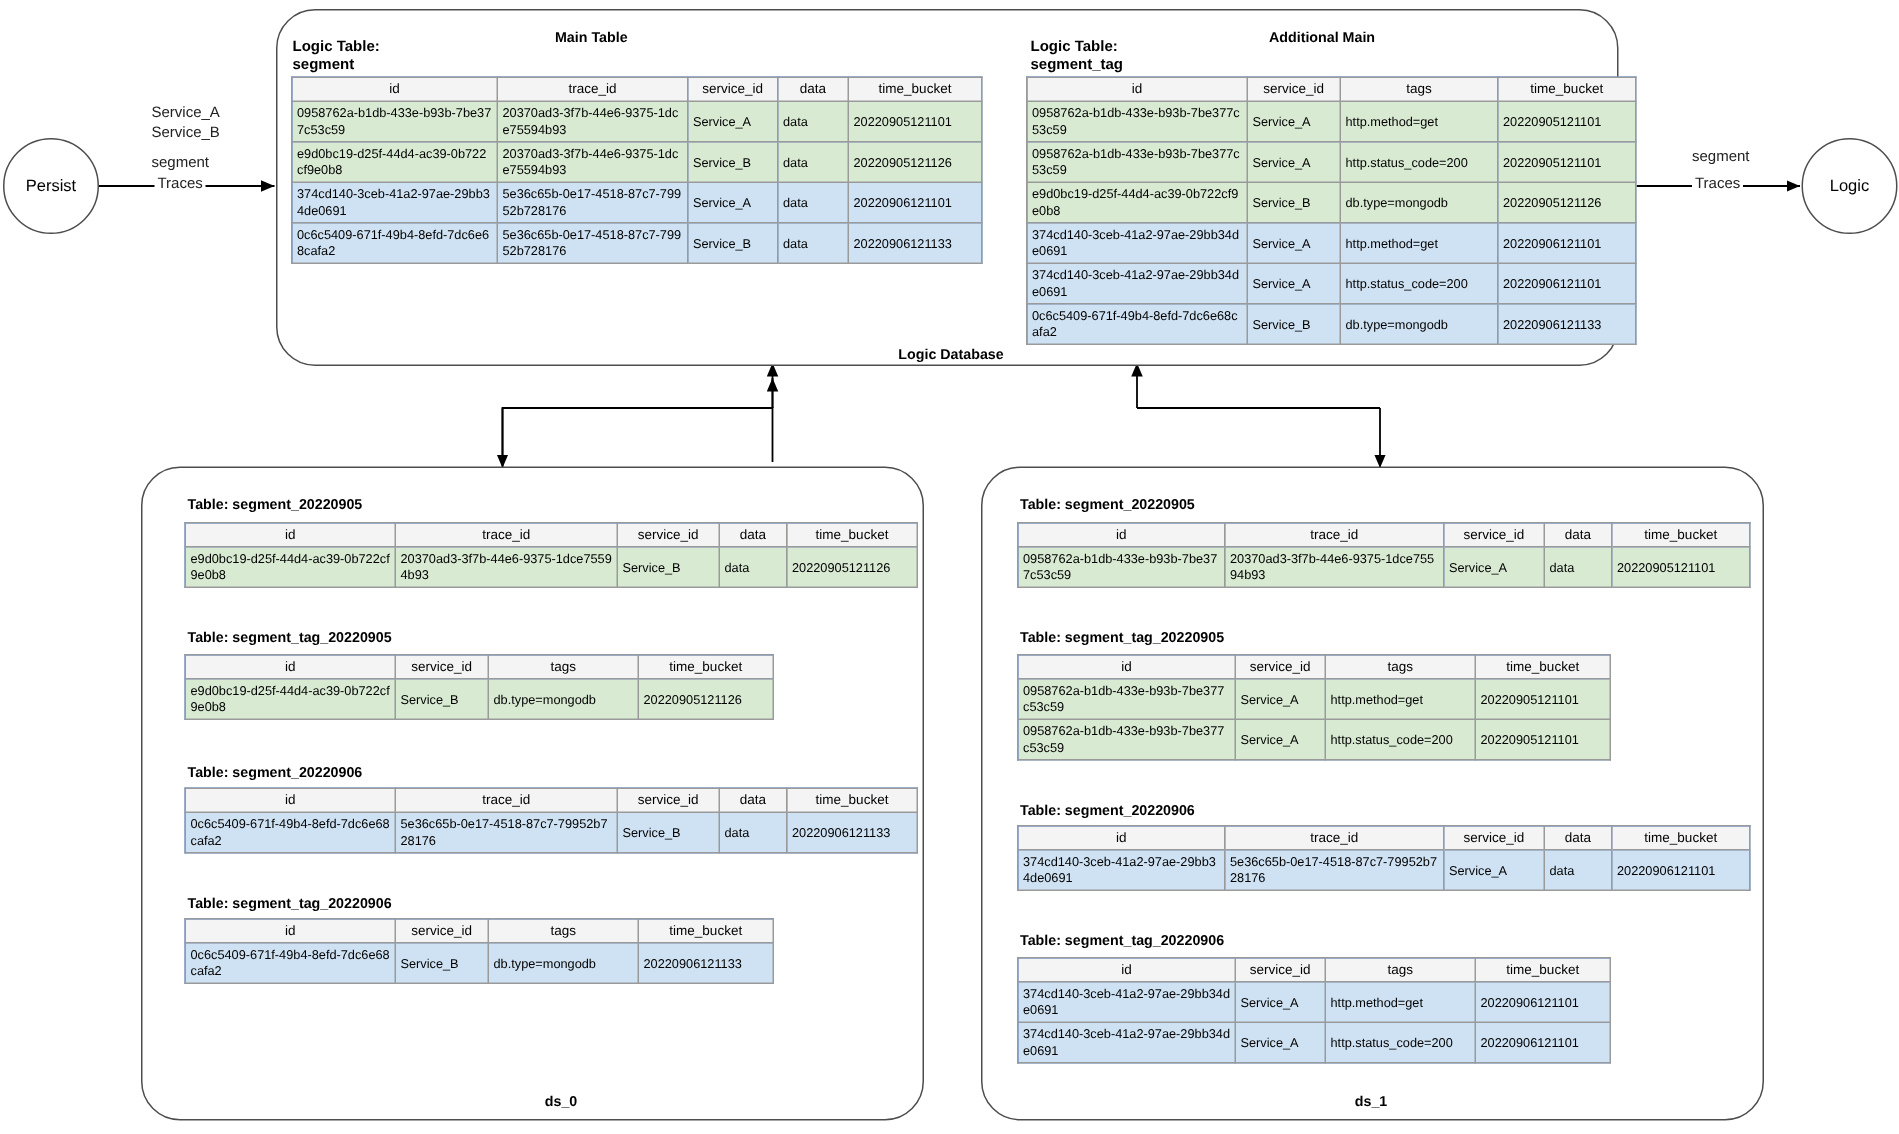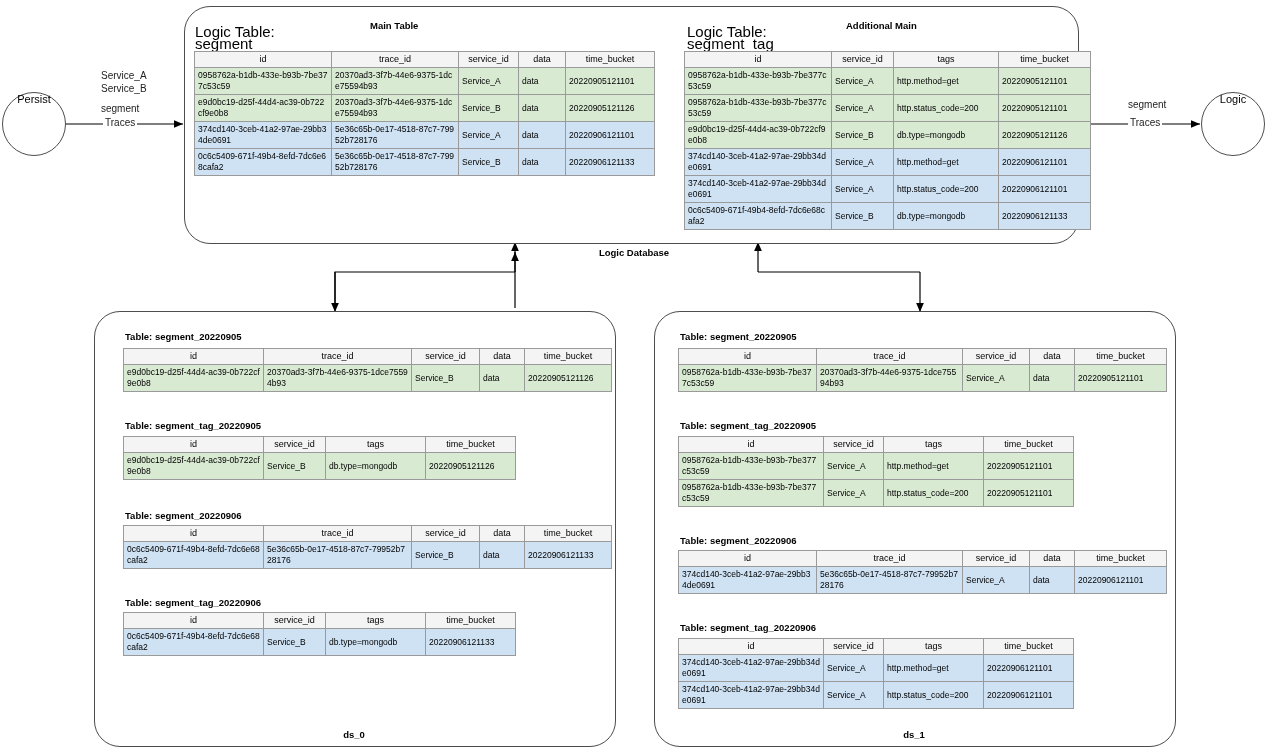--- a/index.html
+++ b/index.html
@@ -7,38 +7,38 @@
     width:1266px;height:756px;position:relative;overflow:hidden;
     background:#ffffff;
     font-family:"Liberation Sans","DejaVu Sans",sans-serif;
     color:#000;
   }
   svg.wires{position:absolute;left:0;top:0;width:1266px;height:756px;pointer-events:none;}
 
   
   .node-circle{
     position:absolute;border:1.3px solid #4d4d4d;border-radius:50%;
-    background:#fff;display:flex;justify-content:center;
+    background:#fff;display:flex;align-items:center;justify-content:center;
     font-size:11px;color:#000;
   }
 
   
   .round-box{
     position:absolute;border:1.3px solid #4d4d4d;border-radius:26px;background:#fff;
   }
   .box-caption{
     position:absolute;font-size:9.5px;font-weight:bold;color:#000;text-align:center;
   }
 
   
   .edge-label{position:absolute;font-size:10px;color:#222;white-space:nowrap;}
 
   
   .tbl-title{position:absolute;font-size:9.5px;font-weight:bold;color:#000;white-space:nowrap;}
-  .logic-title{position:absolute;font-size:15px;font-weight:normal;color:#000;line-height:12px;white-space:nowrap;}
+  .logic-title{position:absolute;font-size:10px;font-weight:bold;color:#000;line-height:12px;white-space:nowrap;}
   .section-title{position:absolute;font-size:9.5px;font-weight:bold;color:#000;white-space:nowrap;}
 
   table.grid{
     position:absolute;border-collapse:collapse;table-layout:fixed;
     font-size:8.5px;background:#3b82f6;
   }
   table.grid th,table.grid td{
     border:1px solid #9a9a9a;
     padding:2px 3px;
     vertical-align:middle;
@@ -84,21 +84,21 @@
 
 <div class="edge-label" style="left:101px;top:70px;">Service_A</div>
 <div class="edge-label" style="left:101px;top:83px;">Service_B</div>
 <div class="edge-label" style="left:101px;top:103px;">segment</div>
 <div class="edge-label" style="left:103px;top:117px;background:#fff;padding:0 2px;">Traces</div>
 
 <div class="edge-label" style="left:1128px;top:99px;">segment</div>
 <div class="edge-label" style="left:1128px;top:117px;background:#fff;padding:0 2px;">Traces</div>
 
 <div class="round-box" style="left:184px;top:6px;width:893px;height:236px;"></div>
-<div class="box-caption" style="left:584px;top:231px;width:100px;margin-top:16px;">Logic Database</div>
+<div class="box-caption" style="left:584px;top:231px;width:100px;">Logic Database</div>
 
 <div class="section-title" style="left:370px;top:20px;">Main Table</div>
 <div class="logic-title" style="left:195px;top:26px;">
   <span>Logic Table:</span><br>
   <span>segment</span>
 </div>
 <table class="grid" id="main-table" style="left:194px;top:51px;width:460px;">
   <colgroup>
       <col style="width:137px">
       <col style="width:127px">
@@ -201,21 +201,21 @@
       <tr>
         <td class="blue">0c6c5409-671f-49b4-8efd-7dc6e68cafa2</td>
         <td class="blue">Service_B</td>
         <td class="blue">db.type=mongodb</td>
         <td class="blue">20220906121133</td>
       </tr>
     </tbody>
 </table>
 
 <div class="round-box" style="left:94px;top:311px;width:520px;height:434px;"></div>
-<div class="box-caption" style="left:324px;top:729px;width:60px;">ds_0</div>
+<div class="box-caption" style="left:344px;top:729px;width:60px;">ds_0</div>
 
 <div class="tbl-title" style="left:125px;top:331px;">Table: segment_20220905</div>
 <table class="grid" id="ds0-t1" style="left:123px;top:348px;width:468px;">
   <colgroup>
       <col style="width:140px">
       <col style="width:148px">
       <col style="width:68px">
       <col style="width:45px">
       <col style="width:87px">
     </colgroup>

